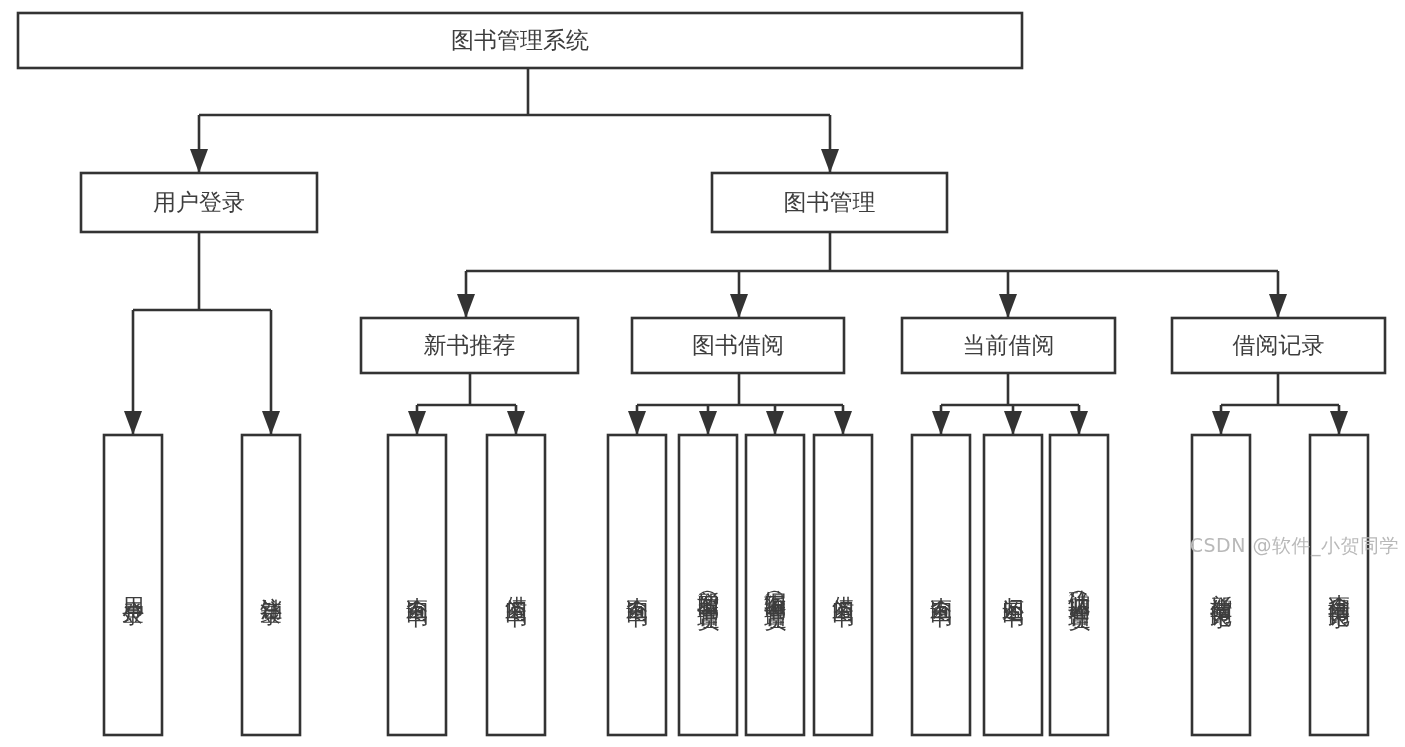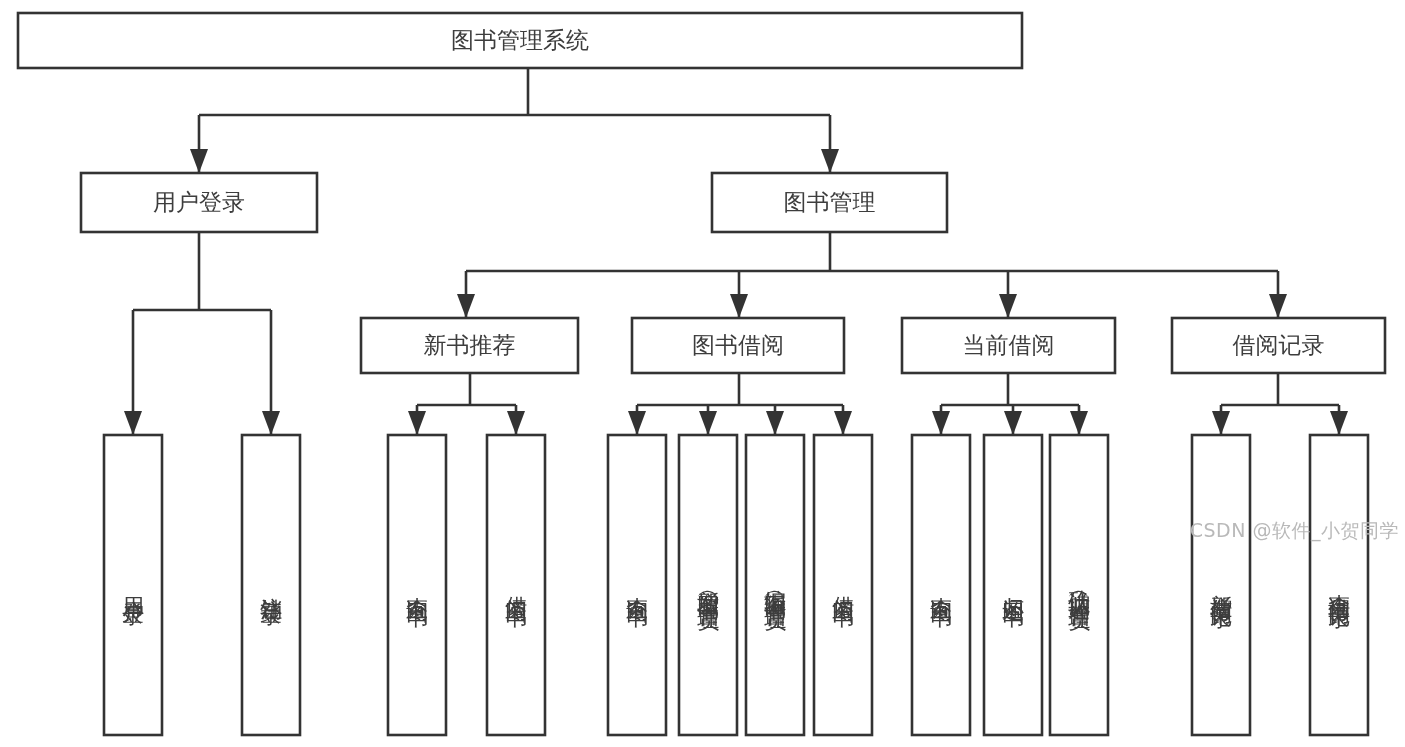--- a/index.html
+++ b/index.html
@@ -63,21 +63,21 @@
     font-family: "DejaVu Sans", "Liberation Sans", sans-serif;
     font-size: 22px;
     line-height: 1.12;
     letter-spacing: 3px;
     white-space: nowrap;
     text-align: center;
   }
   .watermark {
     position: absolute;
     right: 6px;
-    bottom: 17px;
+    bottom: 2px;
     color: #b9b9b9;
     font-family: "DejaVu Sans", "Liberation Sans", sans-serif;
     font-size: 19px;
     letter-spacing: 0.5px;
     white-space: nowrap;
     pointer-events: none;
   }
 </style>
 </head>
 <body>

